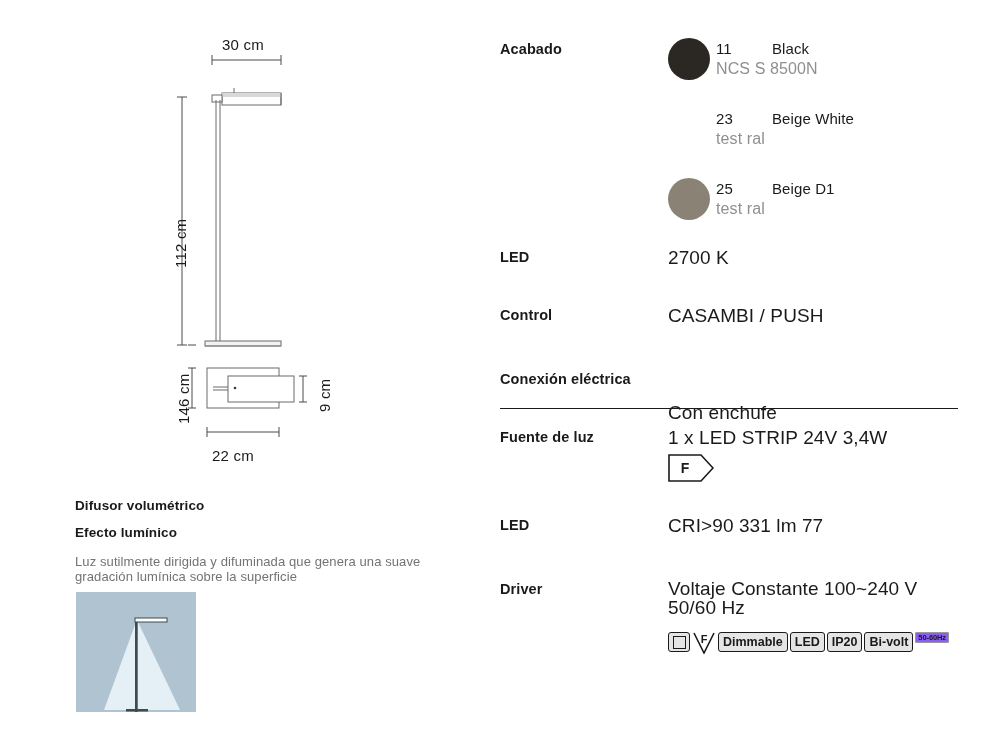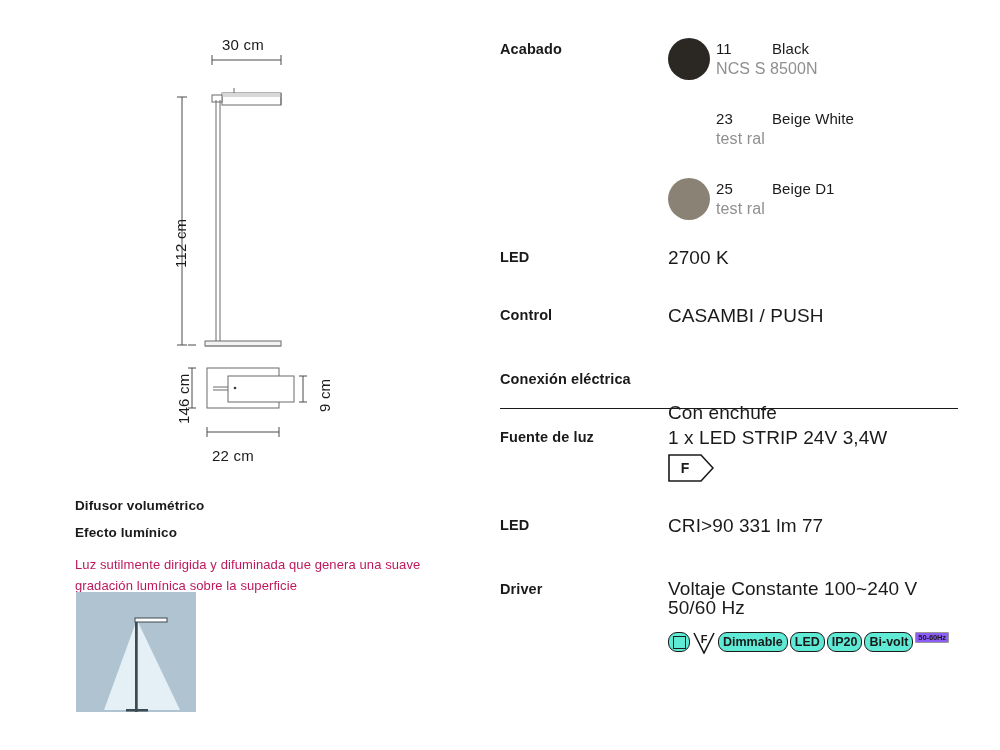--- a/index.html
+++ b/index.html
@@ -51,23 +51,23 @@
     letter-spacing: .1px;
   }
   #effect-subtitle {
     font-size: 13.5px;
     font-weight: bold;
     margin: 0 0 12px 0;
     letter-spacing: .1px;
   }
   #effect-desc {
     font-size: 13px;
-    line-height: 21px;
+    line-height: 15px;
     margin: 0;
-    color: #be185d;
+    color: #737373;
     letter-spacing: .1px;
   }
 
   #effect-image {
     position: absolute;
     left: 76px;
     top: 592px;
     width: 120px;
     height: 120px;
   }
@@ -167,31 +167,31 @@
   #badge-strip {
     position: absolute;
     left: 168px;
     top: 52px;
     display: flex;
     align-items: flex-start;
     height: 24px;
   }
   .bx {
     border: 1.4px solid #1a1a1a;
-    border-radius: 9px;
+    border-radius: 3px;
     height: 20px;
     display: flex;
     align-items: center;
     justify-content: center;
     font-size: 12.5px;
     font-weight: bold;
     padding: 0 4px;
     margin-right: 2px;
     box-sizing: border-box;
-    background: #5eead4;
+    background: #e5e5e5;
     white-space: nowrap;
   }
   .bx-empty { width: 22px; padding: 0; }
   .bx-empty i {
     display: block;
     width: 11px; height: 11px;
     border: 1.4px solid #1a1a1a;
   }
   .bx-arrow {
     width: 24px;

